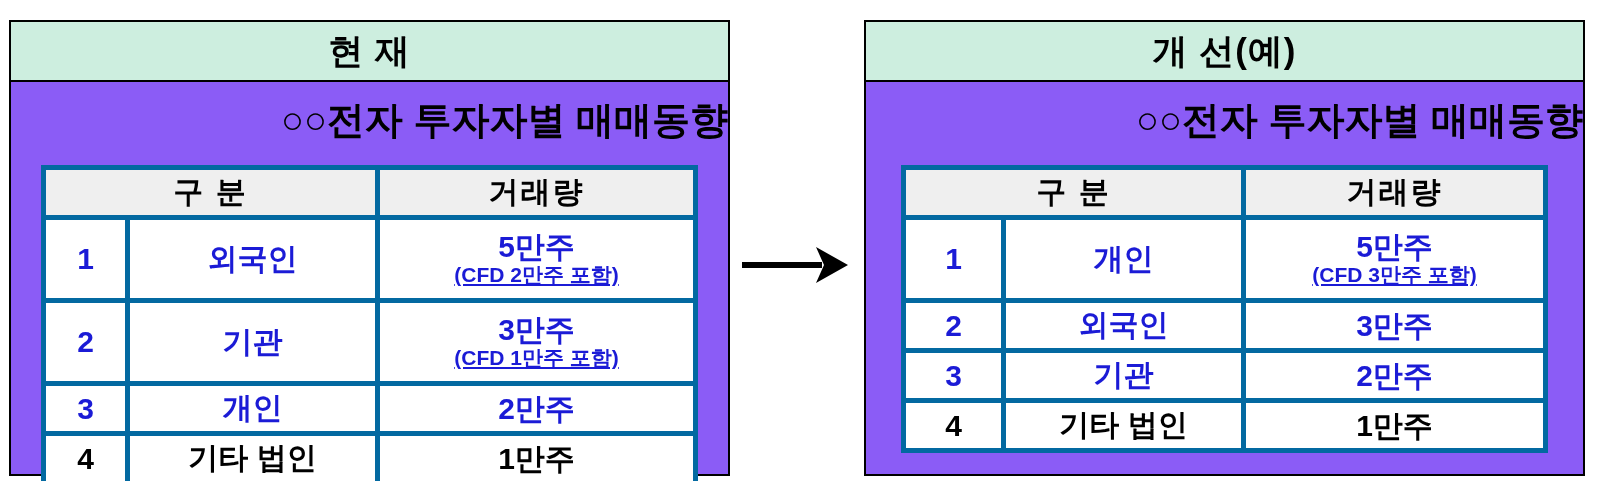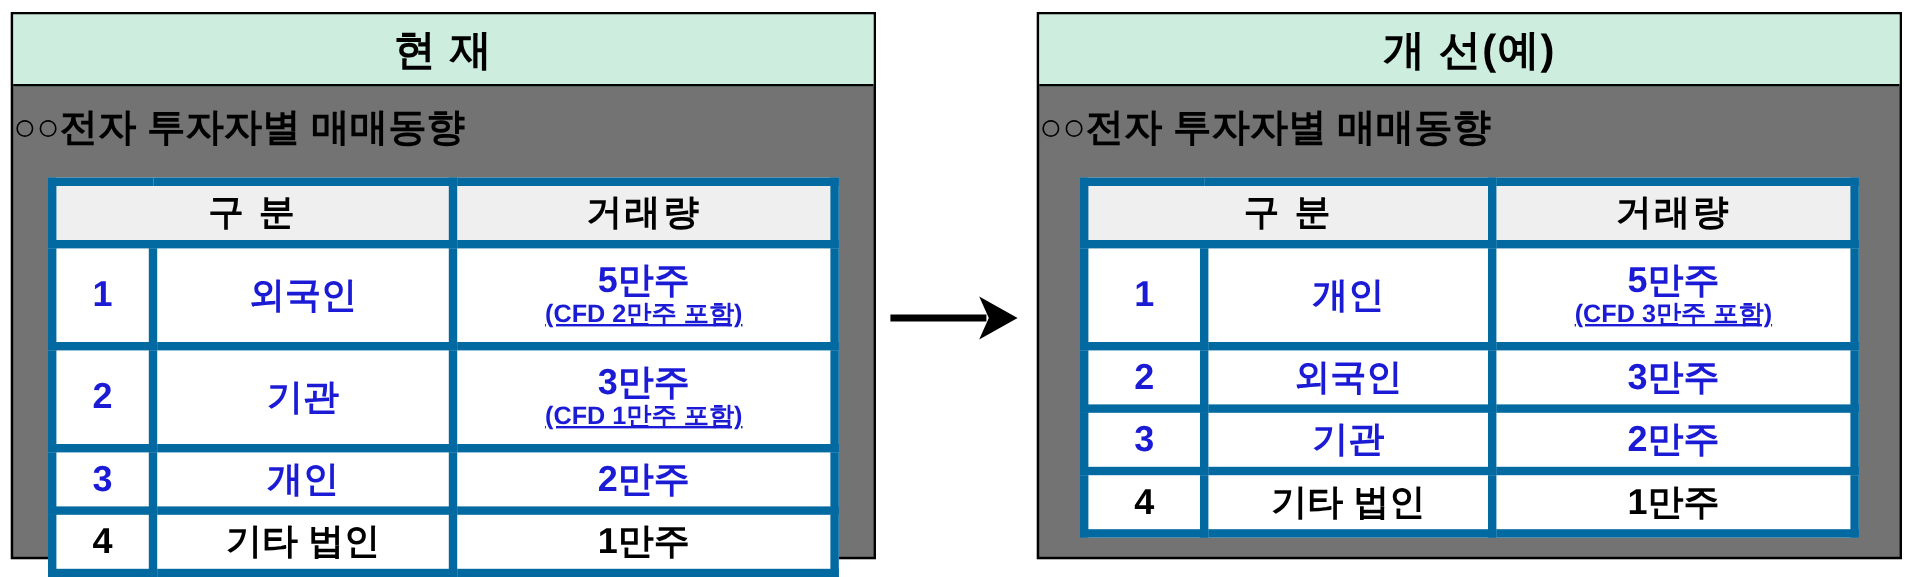--- a/index.html
+++ b/index.html
@@ -17,22 +17,22 @@
     position: relative;
     width: 1602px;
     height: 481px;
   }
 
   
   .panel {
     position: absolute;
     box-sizing: border-box;
     border: 2px solid #000000;
-    background: #737373;
-    top: 10px;
+    background: #8b5cf6;
+    top: 20px;
     height: 456px;
   }
   .panel.left  { left: 9px;   width: 721px; }
   .panel.right { left: 864px; width: 721px; }
 
   .panel-header {
     box-sizing: border-box;
     height: 60px;
     background: #CDEEDF;
     border-bottom: 2px solid #000000;
@@ -46,38 +46,38 @@
   }
 
   .panel-body {
     box-sizing: border-box;
     height: 392px;
     padding: 0;
     position: relative;
   }
 
   .panel-subtitle {
-    text-align: left;
-    font-size: 32px;
+    text-align: right;
+    font-size: 38px;
     font-weight: bold;
     color: #000000;
     padding-top: 13px;
     letter-spacing: 0px;
     white-space: nowrap;
   }
 
   
   .data-table {
     border-collapse: collapse;
     table-layout: fixed;
     margin: 19px auto 0 auto;
     background: #ffffff;
   }
   .data-table td, .data-table th {
-    border: 7px solid #0369a1;
+    border: 5px solid #0369a1;
     text-align: center;
     vertical-align: middle;
     padding: 0;
     font-weight: bold;
     color: #1B1BD6;
   }
   .data-table thead th {
     background: #EFEFEF;
     color: #000000;
     font-size: 30px;

